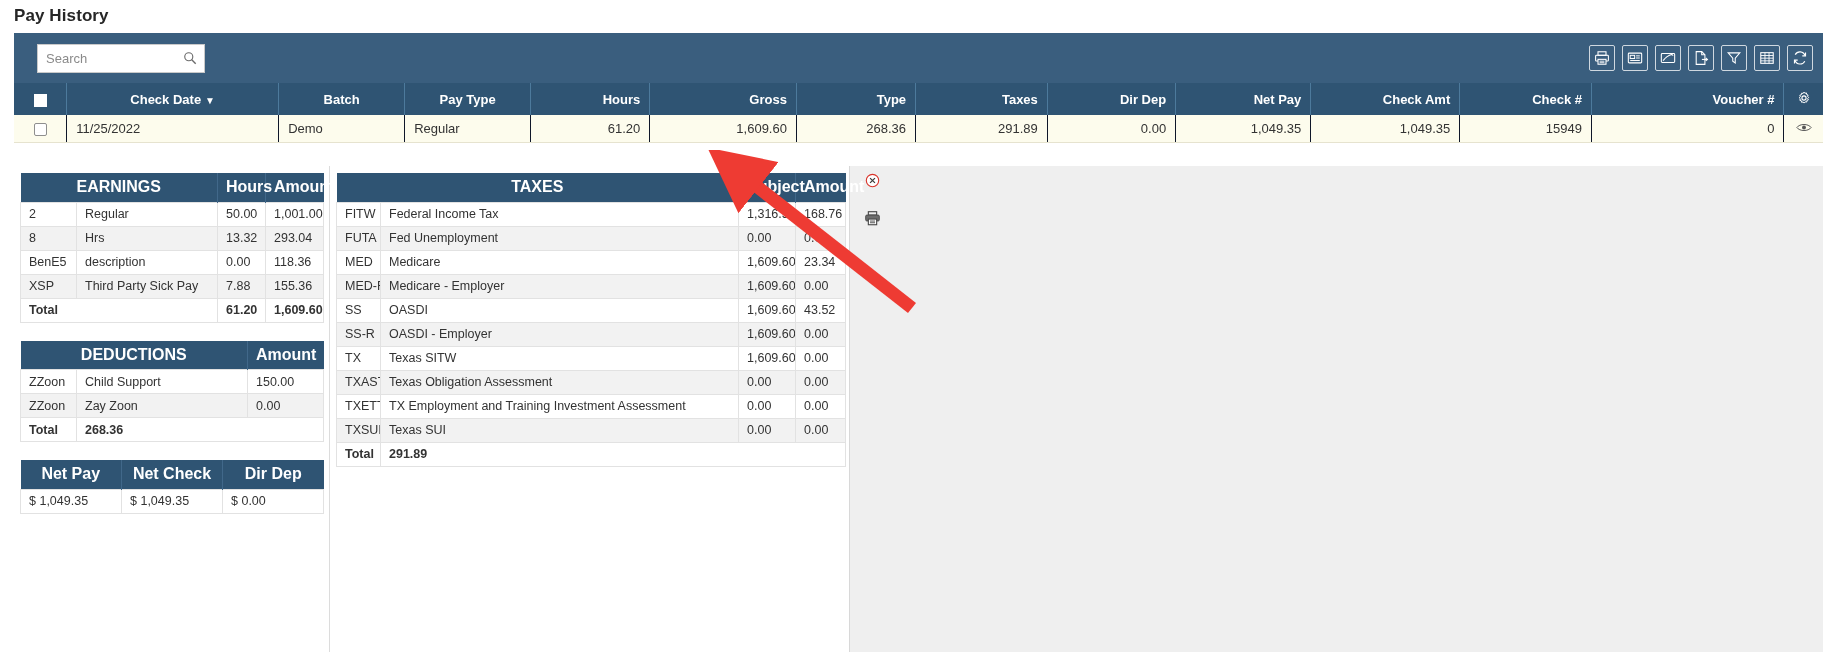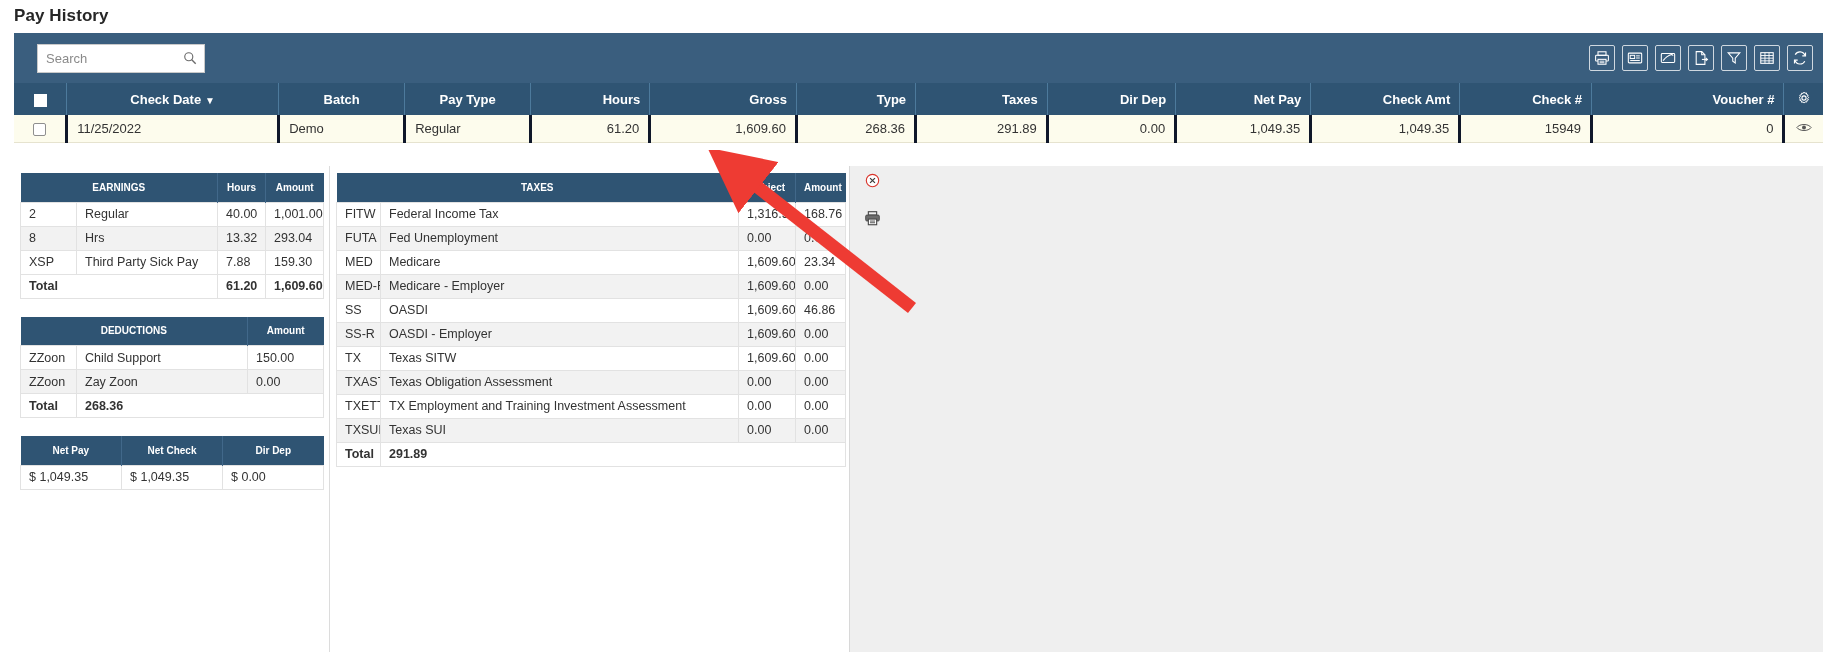--- a/index.html
+++ b/index.html
@@ -80,21 +80,21 @@
   table.grid th.c-gear  { width: 34px; text-align: center; padding: 0; border-right: 0; }
   table.grid th.left  { text-align: center; }
   table.grid th.right { text-align: right; }
 
   table.grid td {
     background: #fdfced;
     color: #333;
     font-size: 13px;
     height: 27px;
     padding: 0 9px;
-    border-right: 3px solid #0f172a;
+    border-right: 1px solid #0f172a;
     border-bottom: 1px solid #e6e3cf;
     white-space: nowrap; overflow: hidden;
   }
   table.grid td.c-check { text-align: center; padding: 0; }
   table.grid td.c-gear  { text-align: center; padding: 0; border-right: 0; }
   table.grid td.right { text-align: right; }
   table.grid td.left  { text-align: left; }
 
   .hdr-chk {
     width: 13px; height: 13px; background: #ffffff;
@@ -124,21 +124,21 @@
   .detail-actions {
     position: absolute; left: 843px; top: 7px; width: 30px;
     display: flex; flex-direction: column; align-items: center; gap: 14px;
   }
   .close-btn { cursor: pointer; width: 15px; height: 15px; }
   .print-btn { cursor: pointer; width: 17px; height: 17px; margin-top: 8px; }
 
   
   table.sub { border-collapse: collapse; width: 100%; table-layout: fixed; margin-bottom: 10px; }
   table.sub th {
-    background: #2f5473; color: #fff; font-size: 10px; font-weight: bold;
+    background: #2f5473; color: #fff; font-size: 16px; font-weight: bold;
     height: 29px; padding: 0 8px; border-right: 1px solid #3f6party;
     border-right: 1px solid #426램;
     border-right: 1px solid #41688a;
     text-align: center; white-space: nowrap;
   }
   table.sub th:last-child { border-right: 0; }
   table.sub td {
     font-size: 12.5px; color: #333; height: 24px; padding: 0 8px;
     border: 1px solid #e2e2e2; white-space: nowrap; overflow: hidden;
     background: #ffffff;
@@ -348,34 +348,40 @@
             <tr>
               <th colspan="2">EARNINGS</th>
               <th>Hours</th>
               <th>Amount</th>
             </tr>
           </thead>
           <tbody>
             <tr>
               <td>2</td>
               <td>Regular</td>
-              <td>40.00</td>
+              <td>50.00</td>
               <td>1,001.00</td>
             </tr>
             <tr>
               <td>8</td>
               <td>Hrs</td>
               <td>13.32</td>
               <td>293.04</td>
             </tr>
             <tr>
+              <td>BenE5</td>
+              <td>description</td>
+              <td>0.00</td>
+              <td>118.36</td>
+            </tr>
+            <tr>
               <td>XSP</td>
               <td>Third Party Sick Pay</td>
               <td>7.88</td>
-              <td>159.30</td>
+              <td>155.36</td>
             </tr>
             <tr class="total-row">
               <td colspan="2">Total</td>
               <td>61.20</td>
               <td>1,609.60</td>
             </tr>
           </tbody>
         </table>
 
         <table class="sub t-ded" style="margin-top:18px">
@@ -468,21 +474,21 @@
             <tr>
               <td>MED-R</td>
               <td>Medicare - Employer</td>
               <td>1,609.60</td>
               <td>0.00</td>
             </tr>
             <tr>
               <td>SS</td>
               <td>OASDI</td>
               <td>1,609.60</td>
-              <td>46.86</td>
+              <td>43.52</td>
             </tr>
             <tr>
               <td>SS-R</td>
               <td>OASDI - Employer</td>
               <td>1,609.60</td>
               <td>0.00</td>
             </tr>
             <tr>
               <td>TX</td>
               <td>Texas SITW</td>

